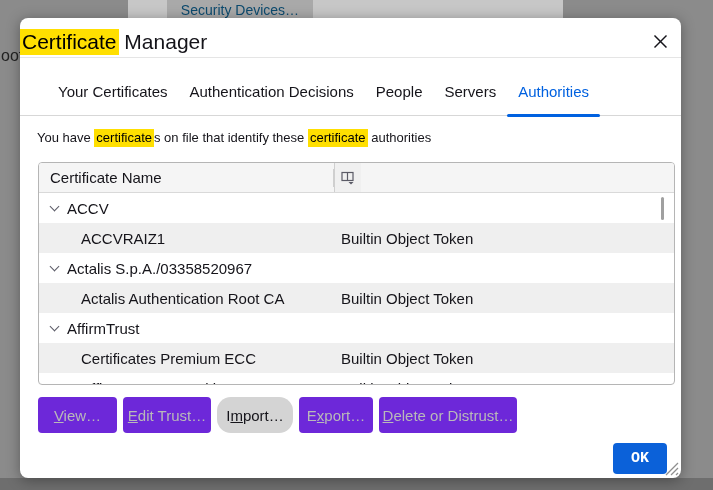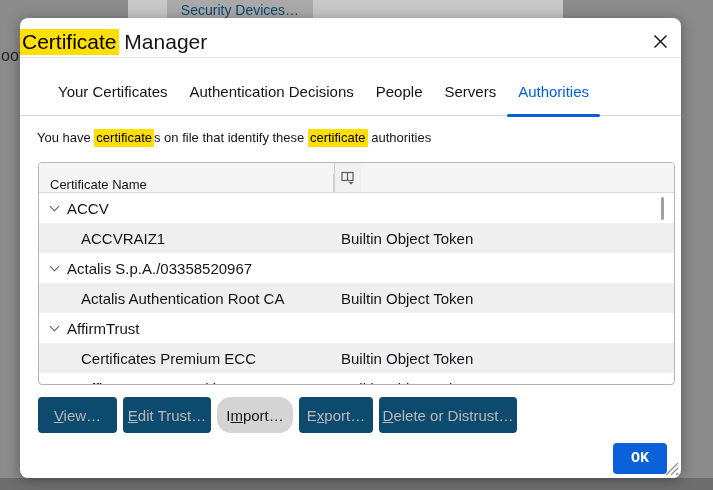--- a/index.html
+++ b/index.html
@@ -61,21 +61,21 @@
   
   .subtitle { position: absolute; top: 112px; left: 17px; font-size: 13px; }
 
   
   .table {
     position: absolute; top: 144px; left: 18px; width: 637px; height: 223px;
     border: 1px solid #b5b5b5; border-radius: 4px; background: #fff; overflow: hidden;
   }
   .thead {
     height: 30px; background: #f5f5f5; border-bottom: 1px solid #d9d9d9;
-    display: flex; align-items: flex-end; font-size: 13px;
+    display: flex; align-items: center; font-size: 15px;
   }
   .th-name { width: 294px; padding-left: 11px; }
   .th-div { width: 1px; height: 18px; background: #cfcfcf; }
   .th-device { flex: 1; padding-left: 9px; }
   .th-picker {
     width: 27px; align-self: stretch; border-left: 1px solid #cfcfcf;
     display: flex; align-items: center; justify-content: center; cursor: pointer; background: #f0f0f0;
   }
   .row { height: 30px; display: flex; align-items: center; font-size: 15px; }
   .row.alt { background: #efefef; }
@@ -88,21 +88,21 @@
   }
   .c2 { flex: 1; padding-left: 7px; white-space: nowrap; }
   .scroll-thumb {
     position: absolute; right: 10px; top: 34px; width: 3px; height: 23px;
     background: #a0a0a0; border-radius: 2px;
   }
 
   
   .btn-row { position: absolute; top: 379px; left: 18px; display: flex; gap: 6px; }
   .abtn {
-    height: 36px; border: none; border-radius: 4px; background: #0c4a6e;
+    height: 36px; border: none; border-radius: 4px; background: #6d28d9;
     color: #b9b9b9; font-size: 15px; font-family: inherit; white-space: nowrap;
   }
   .abtn.enabled { background: #d4d4d4; color: #15141a; cursor: pointer; border-radius: 14px; }
   .w1 { width: 79px; } .w2 { width: 88px; } .w3 { width: 76px; } .w4 { width: 74px; } .w5 { width: 138px; }
 
   .ok-btn {
     position: absolute; top: 425px; left: 593px; width: 54px; height: 31px;
     background: #0b61d9; color: #fff; border: none; border-radius: 4px;
     font-size: 15px; font-weight: 600; font-family: Liberation Mono, monospace; cursor: pointer;
   }

